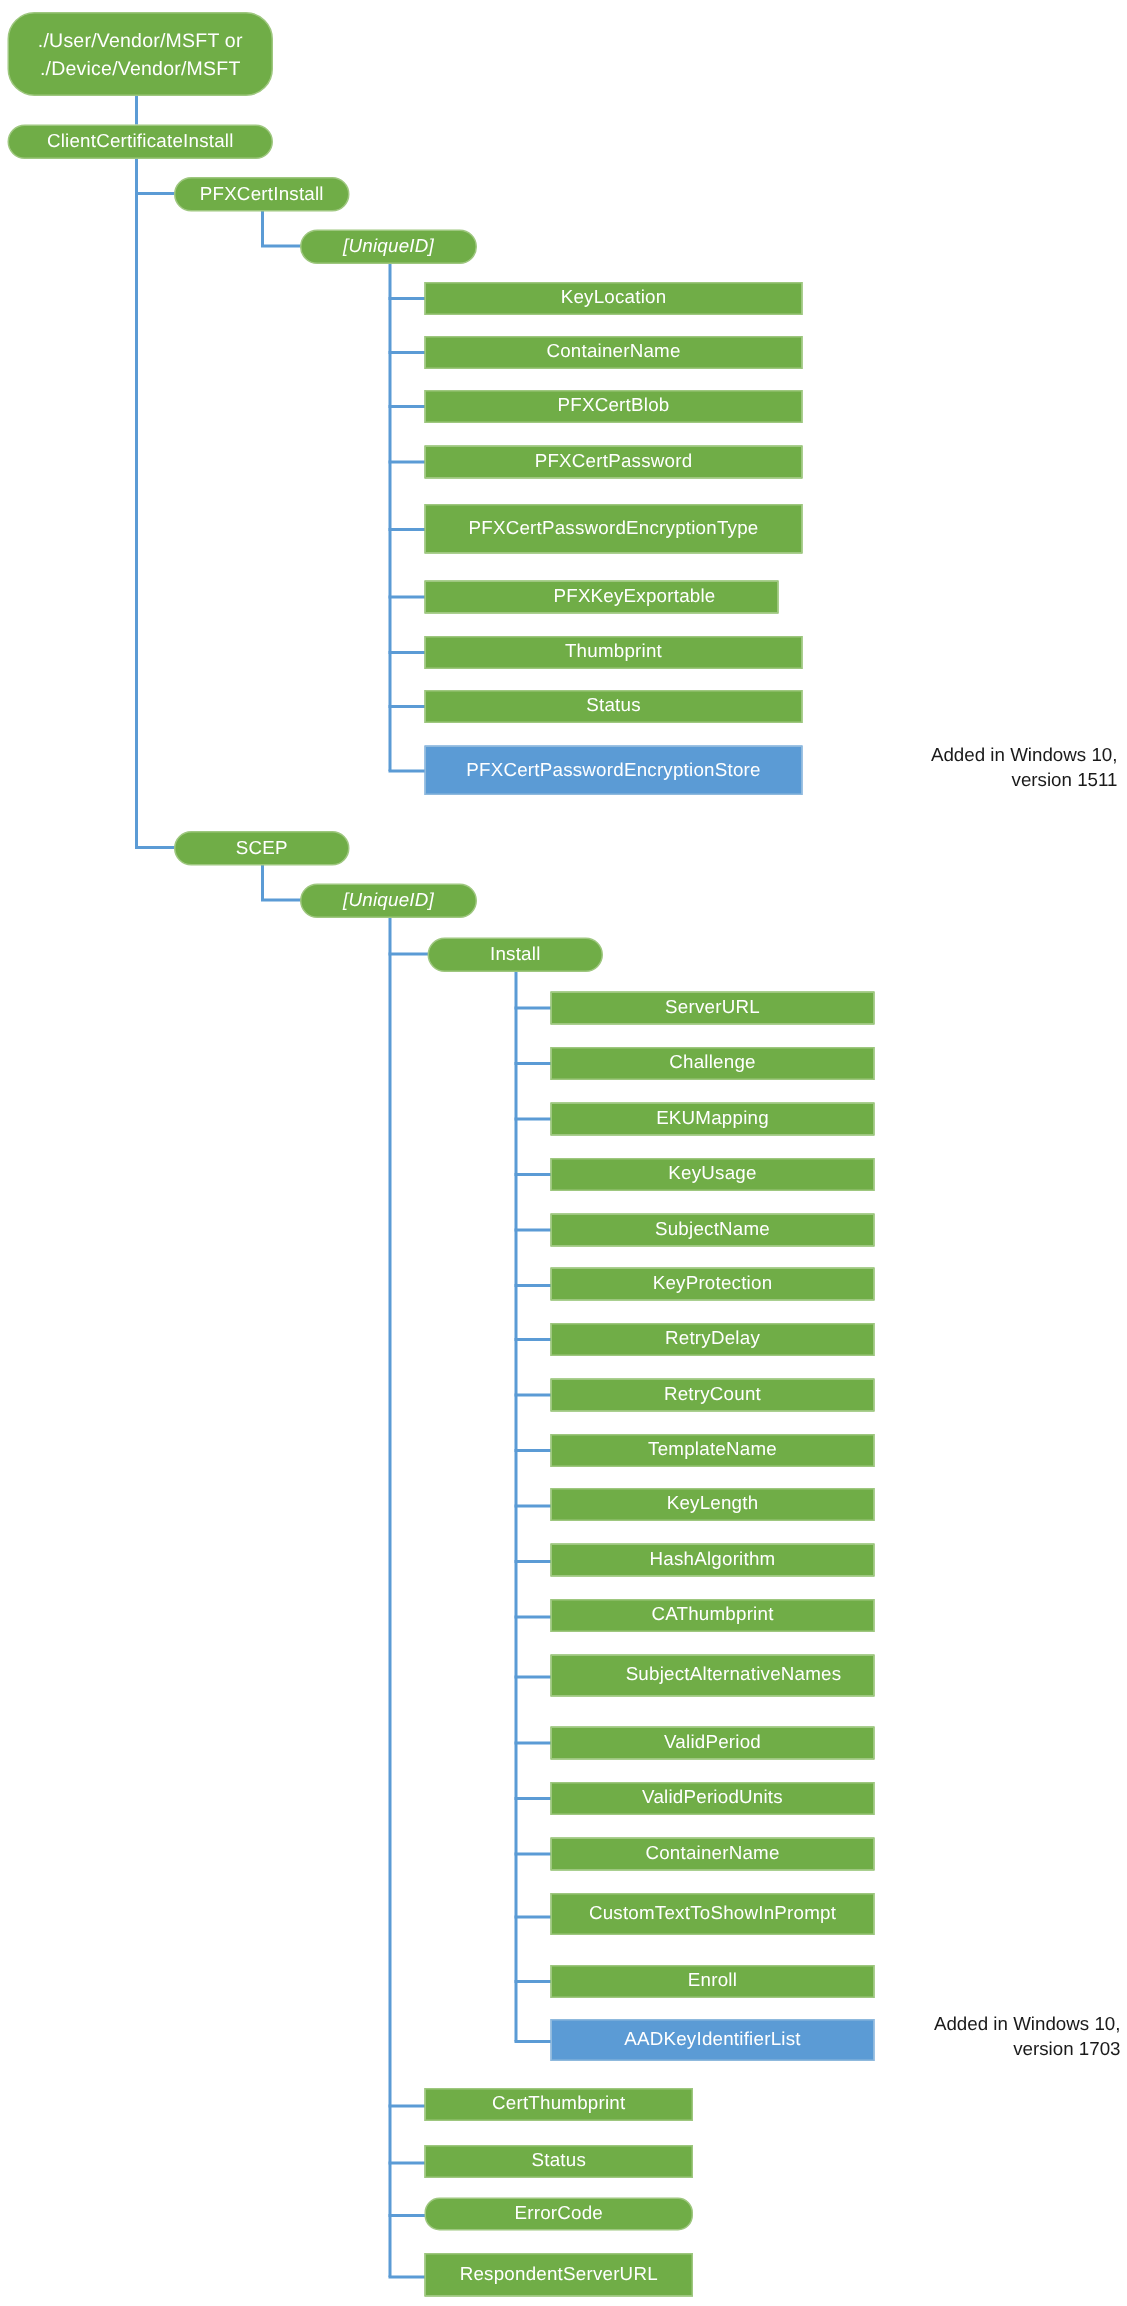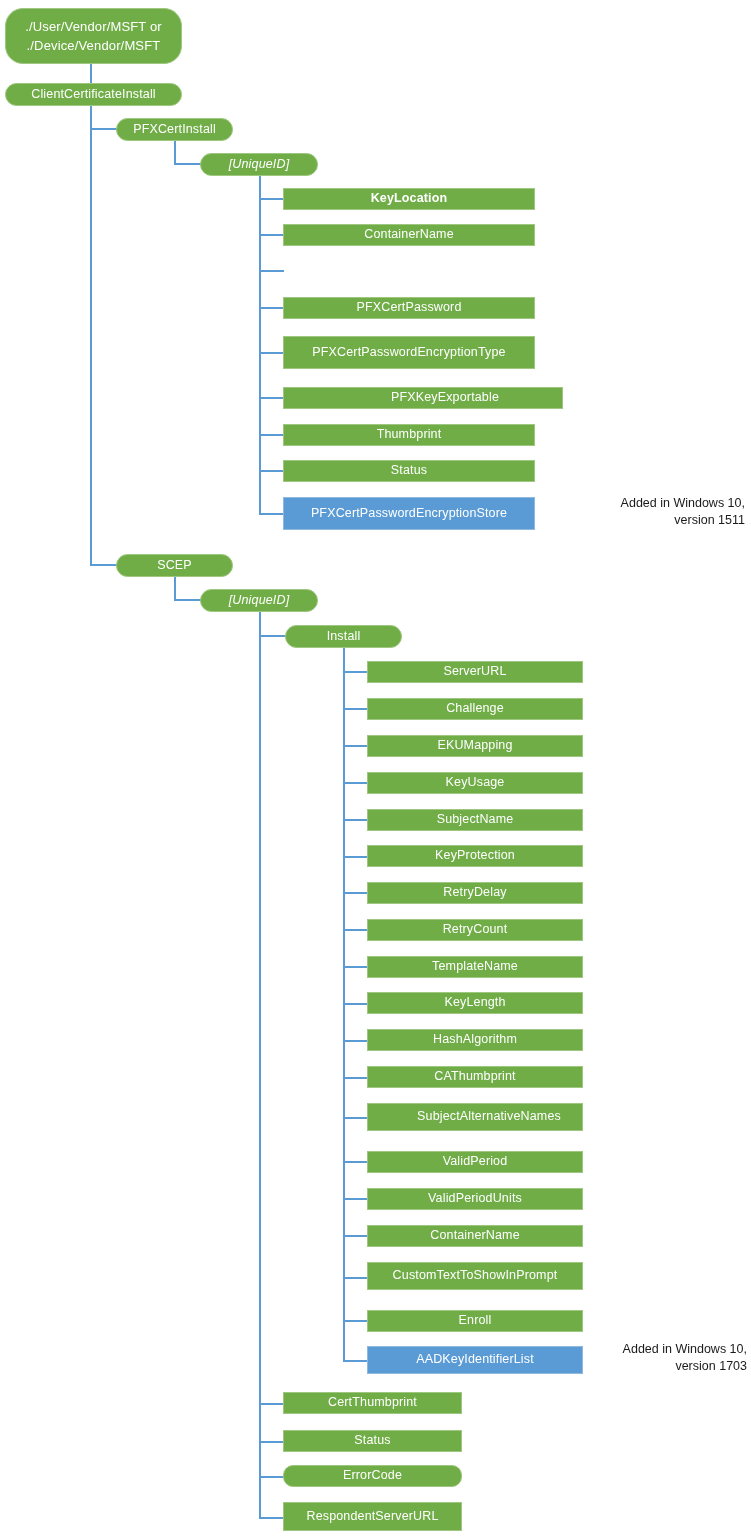--- a/index.html
+++ b/index.html
@@ -121,25 +121,26 @@
 
   <div class="node green root" style="left:5px;top:8px;width:177px;height:56px;">./User/Vendor/MSFT or
 ./Device/Vendor/MSFT</div>
 
   <div class="node green pill" style="left:5px;top:83px;width:177px;height:23px;">ClientCertificateInstall</div>
 
   <div class="node green pill" style="left:116px;top:118px;width:117px;height:23px;">PFXCertInstall</div>
 
   <div class="node green pill italic" style="left:200px;top:153px;width:118px;height:23px;">[UniqueID]</div>
 
-  <div class="node green rect" style="left:283px;top:188px;width:252px;height:22px;font-weight:bold;">KeyLocation</div>
+  <div class="node green rect" style="left:283px;top:188px;width:252px;height:22px;">KeyLocation</div>
   <div class="node green rect" style="left:283px;top:224px;width:252px;height:22px;">ContainerName</div>
+  <div class="node green rect" style="left:283px;top:260px;width:252px;height:22px;">PFXCertBlob</div>
   <div class="node green rect" style="left:283px;top:297px;width:252px;height:22px;">PFXCertPassword</div>
   <div class="node green rect" style="left:283px;top:336px;width:252px;height:33px;">PFXCertPasswordEncryptionType</div>
-  <div class="node green rect" style="left:283px;top:387px;width:280px;height:22px;padding-left:44px;">PFXKeyExportable</div>
+  <div class="node green rect" style="left:283px;top:387px;width:236px;height:22px;padding-left:44px;">PFXKeyExportable</div>
   <div class="node green rect" style="left:283px;top:424px;width:252px;height:22px;">Thumbprint</div>
   <div class="node green rect" style="left:283px;top:460px;width:252px;height:22px;">Status</div>
   <div class="node blue rect" style="left:283px;top:497px;width:252px;height:33px;">PFXCertPasswordEncryptionStore</div>
 
   <div class="note" style="left:545px;top:495px;width:200px;">Added in Windows 10,
 version 1511</div>
 
   <div class="node green pill" style="left:116px;top:554px;width:117px;height:23px;">SCEP</div>
 
   <div class="node green pill italic" style="left:200px;top:589px;width:118px;height:23px;">[UniqueID]</div>

